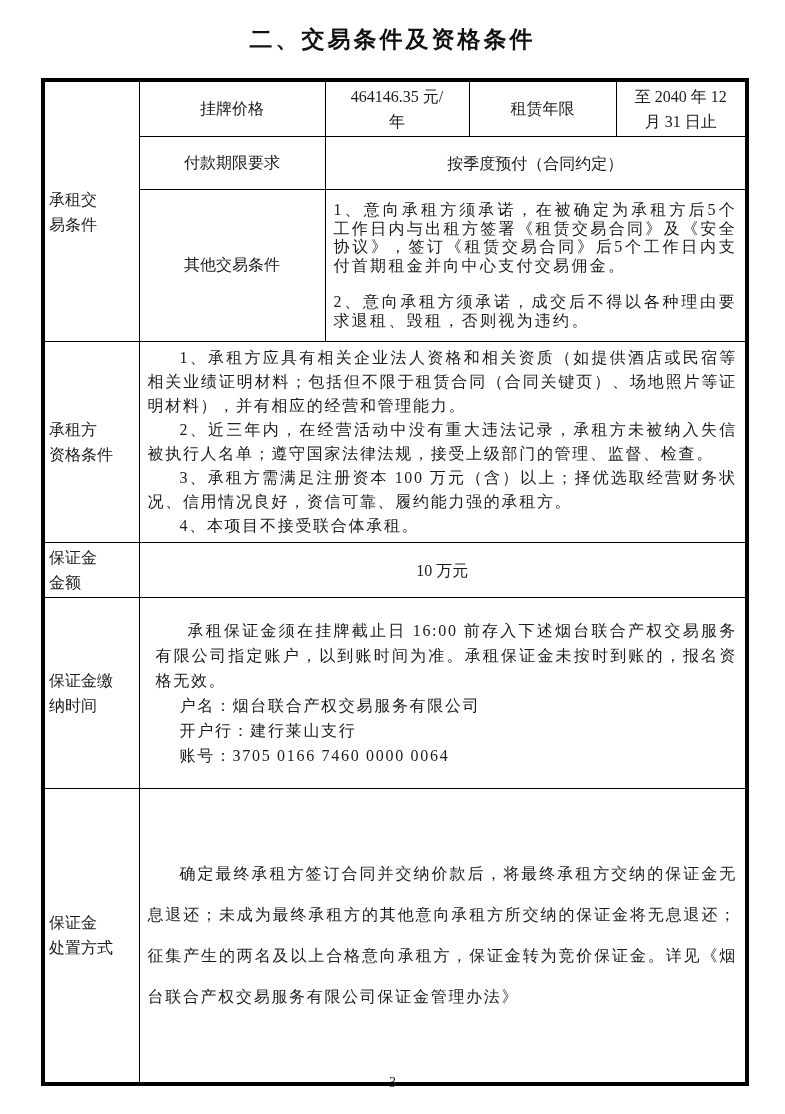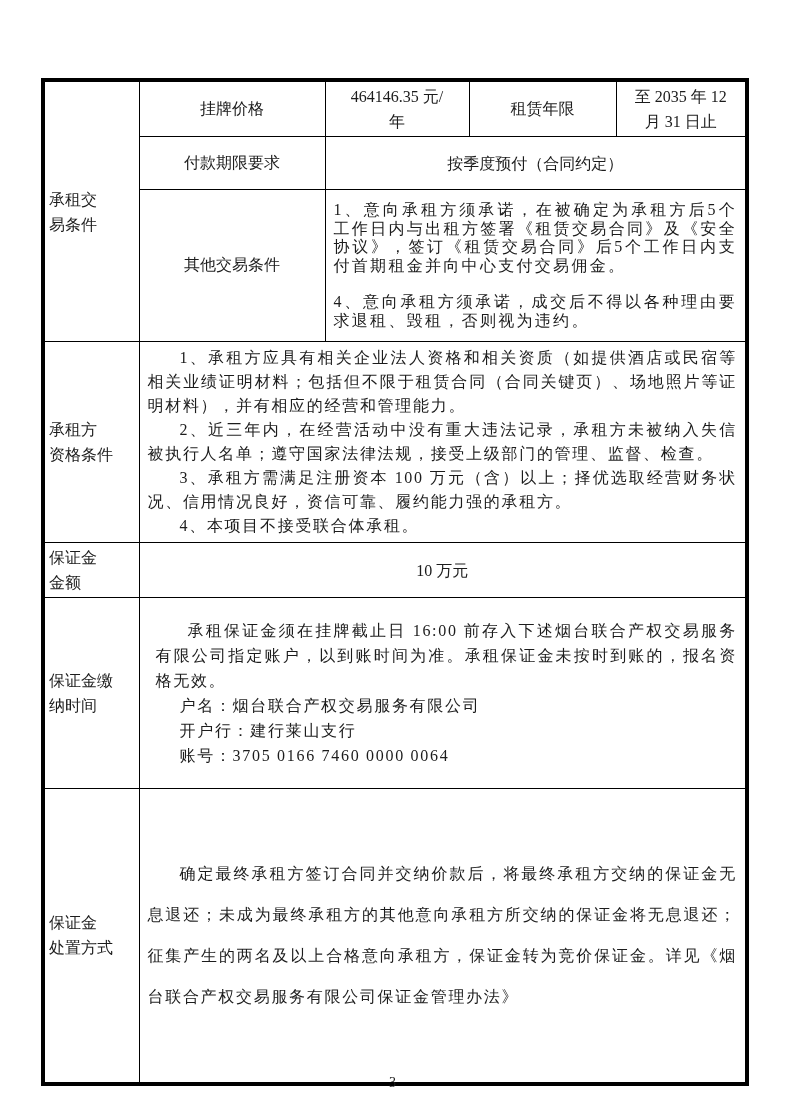--- a/index.html
+++ b/index.html
@@ -98,49 +98,50 @@
     text-align: center;
     font-size: 14px;
     color: #1c1c1c;
   }
 </style>
 </head>
 <body>
 
 <div class="page">
 
+  <h1 class="doc-title">二、交易条件及资格条件</h1>
 
   <table class="main-table">
     <colgroup>
       <col style="width:96px">
       <col style="width:186px">
       <col style="width:144px">
       <col style="width:147px">
       <col style="width:131px">
     </colgroup>
     <tbody>
       <tr class="r1">
         <td class="label-cell" rowspan="3">承租交
 易条件</td>
         <td class="head-cell">挂牌价格</td>
         <td class="value-cell">464146.35 元/
 年</td>
         <td class="head-cell">租赁年限</td>
-        <td class="value-cell">至 2035 年 12
+        <td class="value-cell">至 2040 年 12
 月 31 日止</td>
       </tr>
       <tr class="r2">
         <td class="head-cell">付款期限要求</td>
         <td class="value-cell" colspan="3">按季度预付（合同约定）</td>
       </tr>
       <tr class="r3">
         <td class="head-cell">其他交易条件</td>
         <td class="content-cell other-cell" colspan="3">
           <p>1、意向承租方须承诺，在被确定为承租方后5个工作日内与出租方签署《租赁交易合同》及《安全协议》，签订《租赁交易合同》后5个工作日内支付首期租金并向中心支付交易佣金。</p>
-          <p>4、意向承租方须承诺，成交后不得以各种理由要求退租、毁租，否则视为违约。</p>
+          <p>2、意向承租方须承诺，成交后不得以各种理由要求退租、毁租，否则视为违约。</p>
         </td>
       </tr>
       <tr class="r4">
         <td class="label-cell">承租方
 资格条件</td>
         <td class="content-cell qual-cell" colspan="4">
           <p>1、承租方应具有相关企业法人资格和相关资质（如提供酒店或民宿等相关业绩证明材料；包括但不限于租赁合同（合同关键页）、场地照片等证明材料），并有相应的经营和管理能力。</p>
           <p>2、近三年内，在经营活动中没有重大违法记录，承租方未被纳入失信被执行人名单；遵守国家法律法规，接受上级部门的管理、监督、检查。</p>
           <p>3、承租方需满足注册资本 100 万元（含）以上；择优选取经营财务状况、信用情况良好，资信可靠、履约能力强的承租方。</p>
           <p>4、本项目不接受联合体承租。</p>

